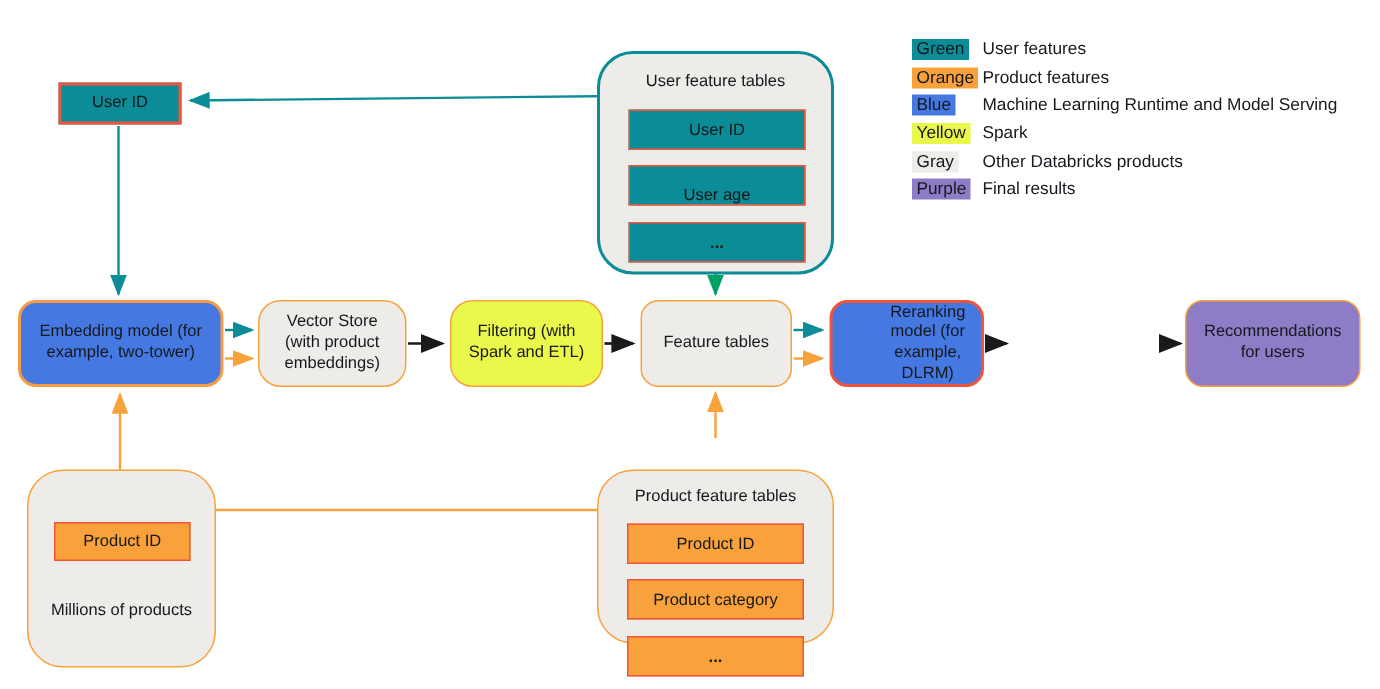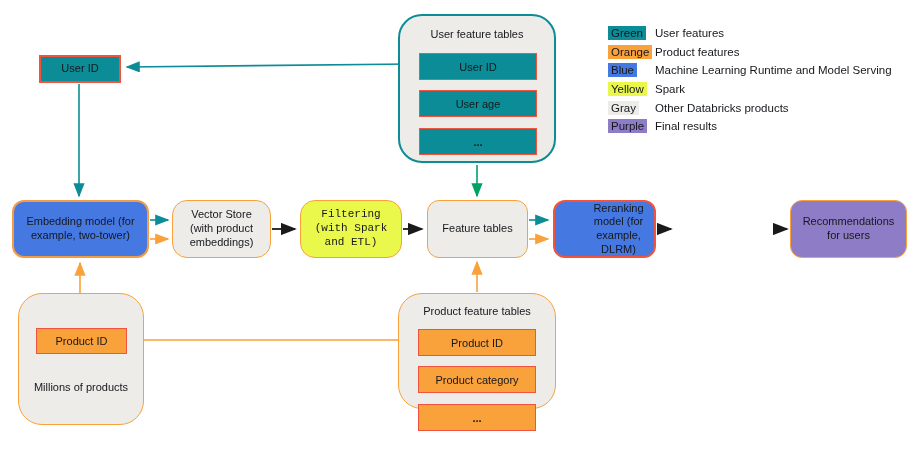--- a/index.html
+++ b/index.html
@@ -23,20 +23,21 @@
   .orangefill{background:var(--c-orange);}
   .b-orange{border:1.6px solid var(--c-orange);}
   .b-lorange{border:2px solid var(--c-lorange);}
   .b-red{border:2px solid var(--c-red);}
   .b-red15{border:1.6px solid var(--c-red);}
   .b-teal{border:2px solid var(--c-teal);}
   
   .container{
     position:absolute;box-sizing:border-box;border-radius:24px;
     background:var(--c-gray);
+    margin-top:20px;
   }
   .container .ctitle{
     position:absolute;left:0;right:0;text-align:center;font-size:11px;
   }
   .innerbox{
     position:absolute;display:flex;align-items:center;justify-content:center;
     box-sizing:border-box;font-size:11px;text-align:center;
   }
   
   .legend{position:absolute;left:608px;top:24px;font-size:11.5px;}
@@ -100,21 +101,21 @@
 
   <div class="node teal b-red" style="left:39px;top:55px;width:82px;height:28px;border-radius:0;">
     <span>User ID</span>
   </div>
 
   <div class="container b-teal" style="left:398px;top:14px;width:158px;height:149px;">
     <div class="ctitle" style="top:12px;">User feature tables</div>
     <div class="innerbox teal b-red15" style="left:19px;top:37px;width:118px;height:27px;">
       <span>User ID</span>
     </div>
-    <div class="innerbox teal b-red15" style="left:19px;top:74px;width:118px;height:27px;">
+    <div class="innerbox teal b-red15" style="left:19px;top:74px;width:118px;height:27px;align-items:flex-end;">
       <span>User age</span>
     </div>
     <div class="innerbox teal b-red15" style="left:19px;top:112px;width:118px;height:27px;font-weight:bold;">
       <span>...</span>
     </div>
   </div>
 
   <div class="legend">
     <div class="lrow">
       <span class="chipcell"><span class="chip chip-teal">Green</span></span>
@@ -141,21 +142,21 @@
       <span>Final results</span>
     </div>
   </div>
 
   <div class="node rowbox blue b-lorange" style="left:12px;width:137px;">
     <span>Embedding model (for example, two-tower)</span>
   </div>
   <div class="node rowbox gray b-orange" style="left:172px;width:99px;border-radius:15px;">
     <span>Vector Store (with product embeddings)</span>
   </div>
-  <div class="node rowbox yellow b-orange" style="left:300px;width:102px;border-radius:15px;font-family:Liberation Mono, monospace;">
+  <div class="node rowbox yellow b-orange" style="left:300px;width:102px;border-radius:15px;">
     <span>Filtering (with Spark and ETL)</span>
   </div>
   <div class="node rowbox gray b-orange" style="left:427px;width:101px;">
     <span>Feature tables</span>
   </div>
   <div class="node rowbox blue b-red" style="left:553px;width:103px;padding-left:36px;">
     <span>Reranking model (for example, DLRM)</span>
   </div>
   <div class="node rowbox purple b-orange" style="left:790px;width:117px;">
     <span>Recommendations for users</span>

